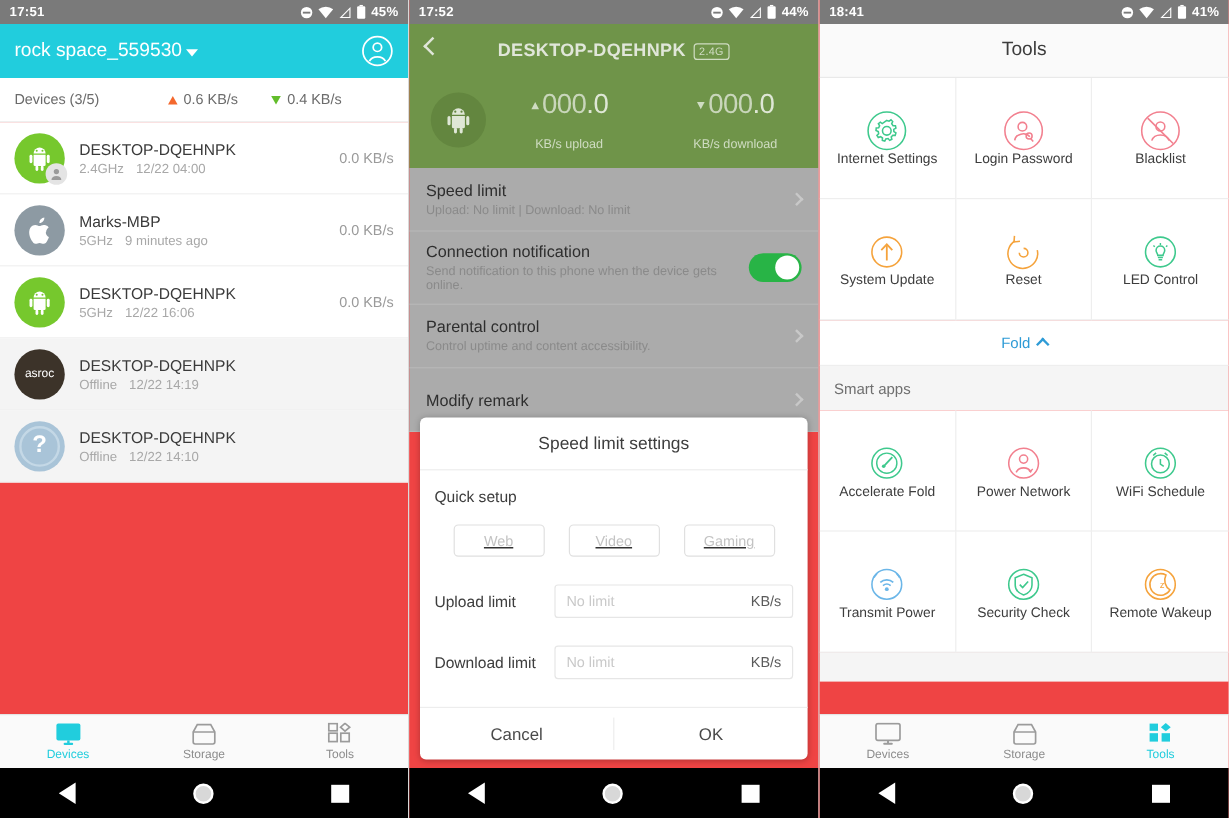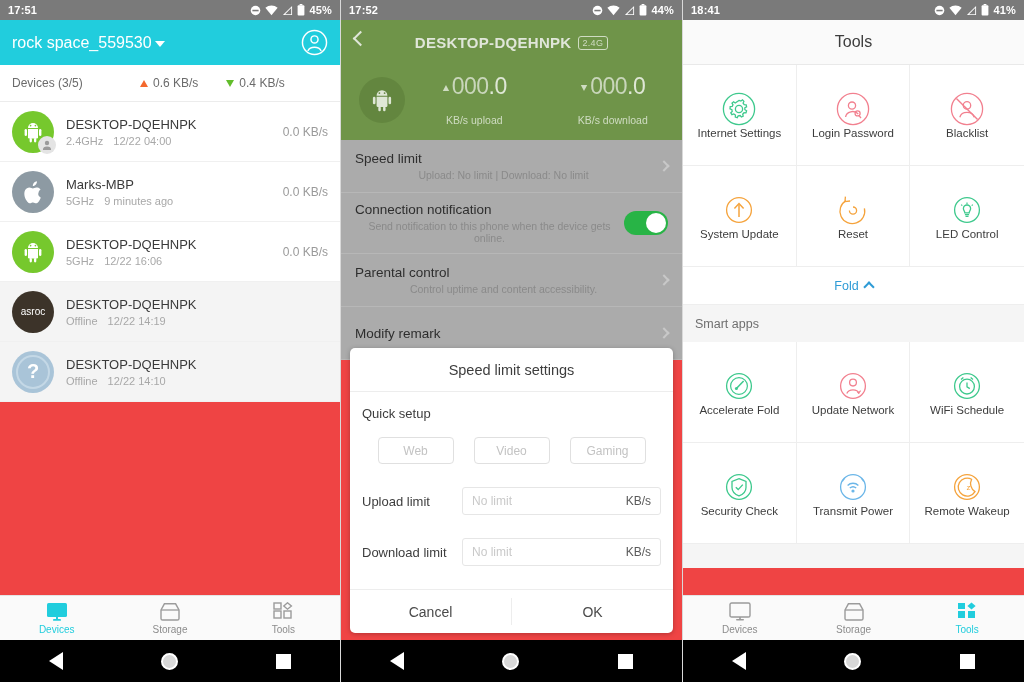--- a/index.html
+++ b/index.html
@@ -85,37 +85,37 @@
   .stat .num{ font-size:23px; color:#dfe7d6; letter-spacing:-.5px;}
   .stat .num b{ color:#c9d6bb; font-weight:normal; }
   .stat .lbl{ font-size:10.5px; color:#cfdcc2; margin-top:14px;}
   .arrow-s{ display:inline-block; vertical-align:middle; margin-right:2px;}
 
   .settings{ background:#ababab; }
   .set-row{ min-height:53px; padding:9px 14px; border-bottom:1px solid #b7b7b7;
     display:flex; align-items:center; }
   .set-txt{ flex:1; }
   .set-title{ font-size:13.5px; color:#2e2e2e; }
-  .set-sub{ font-size:10.5px; color:#8a8a8a; margin-top:3px;text-align:center; }
+  .set-sub{ font-size:10.5px; color:#8a8a8a; margin-top:3px; }
   .chev-r{ width:8px;height:8px;border-top:2px solid #c8c8c8;
     border-right:2px solid #c8c8c8; transform:rotate(45deg); margin-left:8px;}
   .toggle{ width:44px;height:24px;border-radius:12px;background:#28b446;
     position:relative; flex:none;}
   .toggle::after{ content:""; position:absolute; top:2px; right:2px;
     width:20px;height:20px;border-radius:50%;background:#fff; }
 
   
   .dialog{ position:absolute; left:9px; right:9px; top:348px; bottom:49px;
     background:#fff; border-radius:5px; display:flex; flex-direction:column;
     box-shadow:0 1px 5px rgba(0,0,0,.25); }
   .dlg-title{ height:44px; display:flex; align-items:center; justify-content:center;
     font-size:14.5px; color:#3d3d3d; border-bottom:1px solid #ededed;}
   .dlg-body{ flex:1; padding:14px 12px 0 12px; }
   .quick-lbl{ font-size:13px; color:#3d3d3d; }
-  .chips{ display:flex; gap:20px; justify-content:center; margin-top:16px; }
+  .chips{ display:flex; gap:20px; justify-content:center; margin-top:16px;text-decoration:underline; }
   .chip{ width:76px;height:27px;border:1px solid #e0e0e0; border-radius:4px;
     display:flex; align-items:center; justify-content:center; font-size:12px;
     color:#c3c3c3; }
   .field-row{ display:flex; align-items:center; margin-top:23px; }
   .field-lbl{ font-size:13px; color:#3d3d3d; width:100px; }
   .field-box{ flex:1; height:28px; border:1px solid #e6e6e6; border-radius:3px;
     display:flex; align-items:center; justify-content:space-between; padding:0 9px;}
   .field-box .ph{ font-size:12px; color:#c9c9c9; }
   .field-box .unit{ font-size:12px; color:#5a5a5a; }
   .dlg-actions{ height:44px; border-top:1px solid #ededed; display:flex; }
@@ -556,48 +556,48 @@
         </svg>
         <span>Accelerate Fold</span>
       </div>
       <div class="cell">
         <svg width="34" height="34" viewBox="0 0 34 34">
           <circle cx="17" cy="17" r="12.4" fill="none" stroke="#f2808f" stroke-width="1.3"></circle>
           <circle cx="17" cy="13.6" r="3.4" fill="none" stroke="#f2808f" stroke-width="1.3"></circle>
           <path d="M10.8 24.6a6.6 5.6 0 0 1 12.4 0" fill="none" stroke="#f2808f" stroke-width="1.3"></path>
           <path d="M21.4 22.8l1.2 1.3 2-2.4" fill="none" stroke="#f2808f" stroke-width="1.2"></path>
         </svg>
-        <span>Update Network</span>
+        <span>Power Network</span>
       </div>
       <div class="cell">
         <svg width="34" height="34" viewBox="0 0 34 34">
           <circle cx="17" cy="17" r="12.4" fill="none" stroke="#3ec98d" stroke-width="1.3"></circle>
           <circle cx="17" cy="17.6" r="7.4" fill="none" stroke="#3ec98d" stroke-width="1.3"></circle>
           <path d="M17 13.6v4.2l2.8 1.8" fill="none" stroke="#3ec98d" stroke-width="1.3"></path>
           <path d="M11 10.6 13.4 8.4M23 10.6 20.6 8.4" stroke="#3ec98d" stroke-width="1.3"></path>
         </svg>
         <span>WiFi Schedule</span>
-      </div>
-      <div class="cell">
-        <svg width="34" height="34" viewBox="0 0 34 34">
-          <circle cx="17" cy="17" r="12.4" fill="none" stroke="#3ec98d" stroke-width="1.3"></circle>
-          <path d="M17 8.6 24 11.4v6c0 4.2-3.2 7-7 8.4-3.8-1.4-7-4.2-7-8.4v-6Z" fill="none" stroke="#3ec98d" stroke-width="1.3"></path>
-          <path d="M13.8 17.2 16.2 19.6 20.8 14.6" fill="none" stroke="#3ec98d" stroke-width="1.4"></path>
-        </svg>
-        <span>Security Check</span>
       </div>
       <div class="cell">
         <svg width="34" height="34" viewBox="0 0 34 34">
           <circle cx="17" cy="17" r="12.4" fill="none" stroke="#6bb6e8" stroke-width="1.3"></circle>
           <path d="M11.6 15.4a8 8 0 0 1 10.8 0" fill="none" stroke="#6bb6e8" stroke-width="1.4"></path>
           <path d="M13.8 18a5 5 0 0 1 6.4 0" fill="none" stroke="#6bb6e8" stroke-width="1.4"></path>
           <circle cx="17" cy="21" r="1.6" fill="#6bb6e8"></circle>
           <path d="M6.4 11.4a13 13 0 0 1 2.4-3M27.6 11.4a13 13 0 0 0-2.4-3" fill="none" stroke="#6bb6e8" stroke-width="1.2"></path>
         </svg>
         <span>Transmit Power</span>
+      </div>
+      <div class="cell">
+        <svg width="34" height="34" viewBox="0 0 34 34">
+          <circle cx="17" cy="17" r="12.4" fill="none" stroke="#3ec98d" stroke-width="1.3"></circle>
+          <path d="M17 8.6 24 11.4v6c0 4.2-3.2 7-7 8.4-3.8-1.4-7-4.2-7-8.4v-6Z" fill="none" stroke="#3ec98d" stroke-width="1.3"></path>
+          <path d="M13.8 17.2 16.2 19.6 20.8 14.6" fill="none" stroke="#3ec98d" stroke-width="1.4"></path>
+        </svg>
+        <span>Security Check</span>
       </div>
       <div class="cell">
         <svg width="34" height="34" viewBox="0 0 34 34">
           <circle cx="17" cy="17" r="12.4" fill="none" stroke="#f5a33c" stroke-width="1.3"></circle>
           <path d="M21.6 9.2A9 9 0 1 0 25 21.6 9.6 9.6 0 0 1 21.6 9.2Z" fill="none" stroke="#f5a33c" stroke-width="1.3"></path>
           <text x="16.4" y="20" font-size="8" fill="#f5a33c" font-family="'Liberation Sans',sans-serif">z</text>
         </svg>
         <span>Remote Wakeup</span>
       </div>
     </div>

